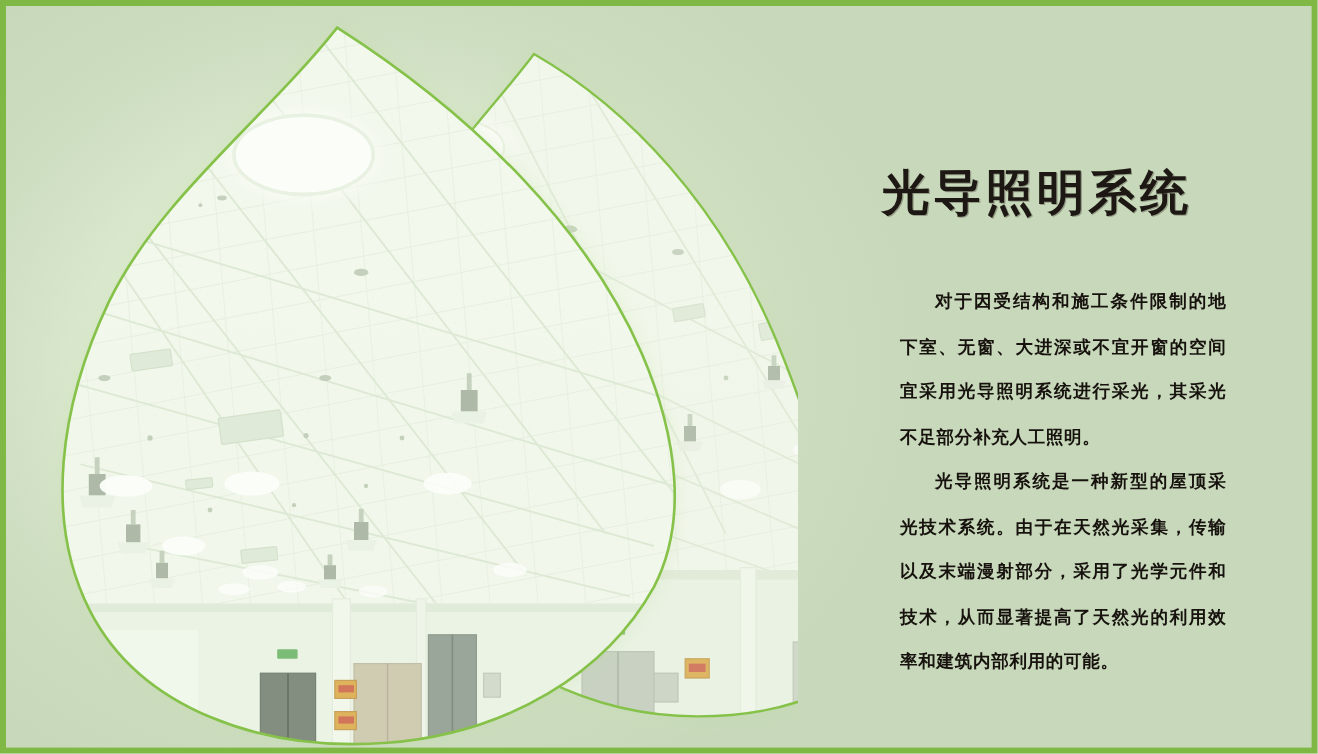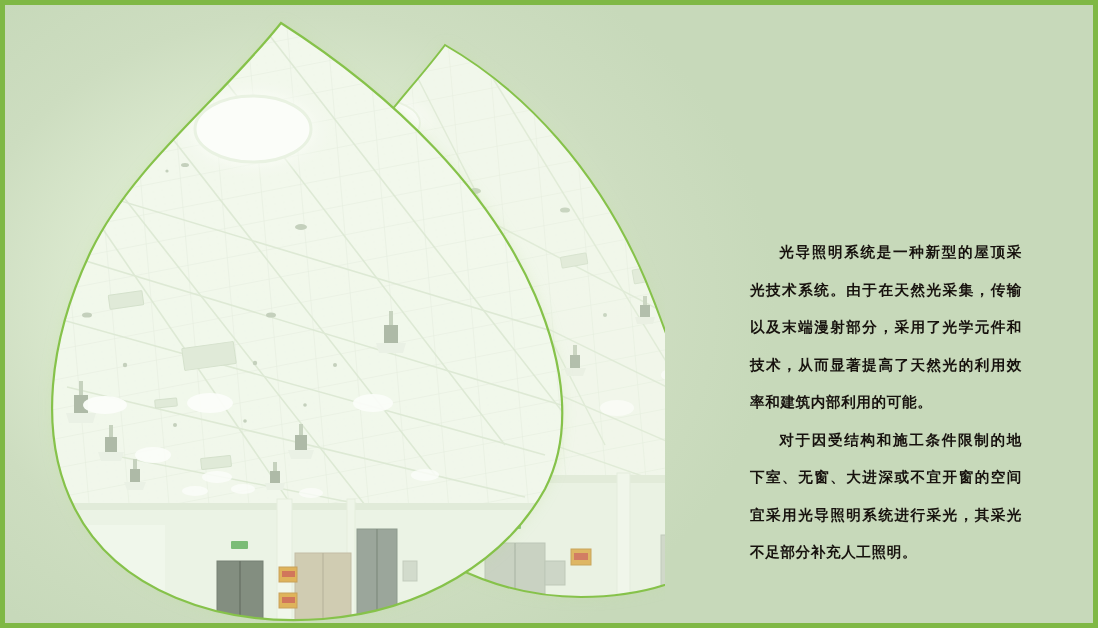--- a/index.html
+++ b/index.html
@@ -366,19 +366,20 @@
           </g>
 
           <rect x="0" y="0" width="660" height="618" fill="#f0f7e9" opacity=".26"></rect>
         </g>
         <use href="#leafFront" fill="none" stroke="#86c24a" stroke-width="2.2"></use>
       </g>
     </svg>
   </div>
 
   <div id="textcol">
+    <div id="title">光导照明系统</div>
     <div id="body">
+      <p class="para">对于因受结构和施工条件限制的地下室、无窗、大进深或不宜开窗的空间宜采用光导照明系统进行采光，其采光不足部分补充人工照明。</p>
       <p class="para">光导照明系统是一种新型的屋顶采光技术系统。由于在天然光采集，传输以及末端漫射部分，采用了光学元件和技术，从而显著提高了天然光的利用效率和建筑内部利用的可能。</p>
-      <p class="para">对于因受结构和施工条件限制的地下室、无窗、大进深或不宜开窗的空间宜采用光导照明系统进行采光，其采光不足部分补充人工照明。</p>
     </div>
   </div>
 
 </div>
 
 </body></html>

